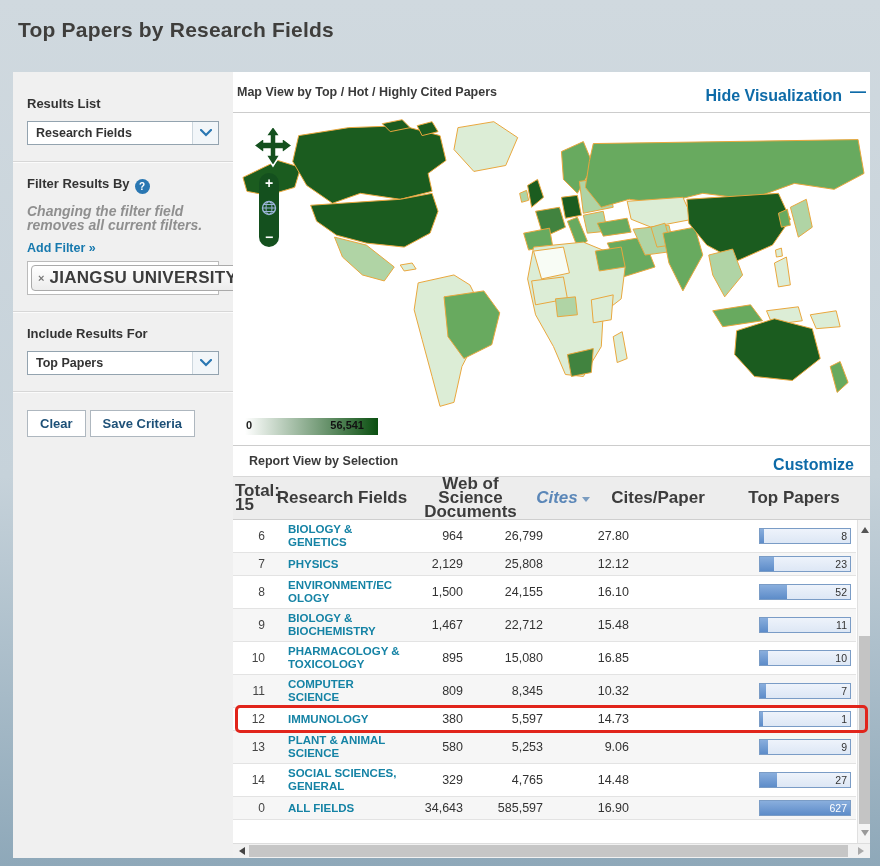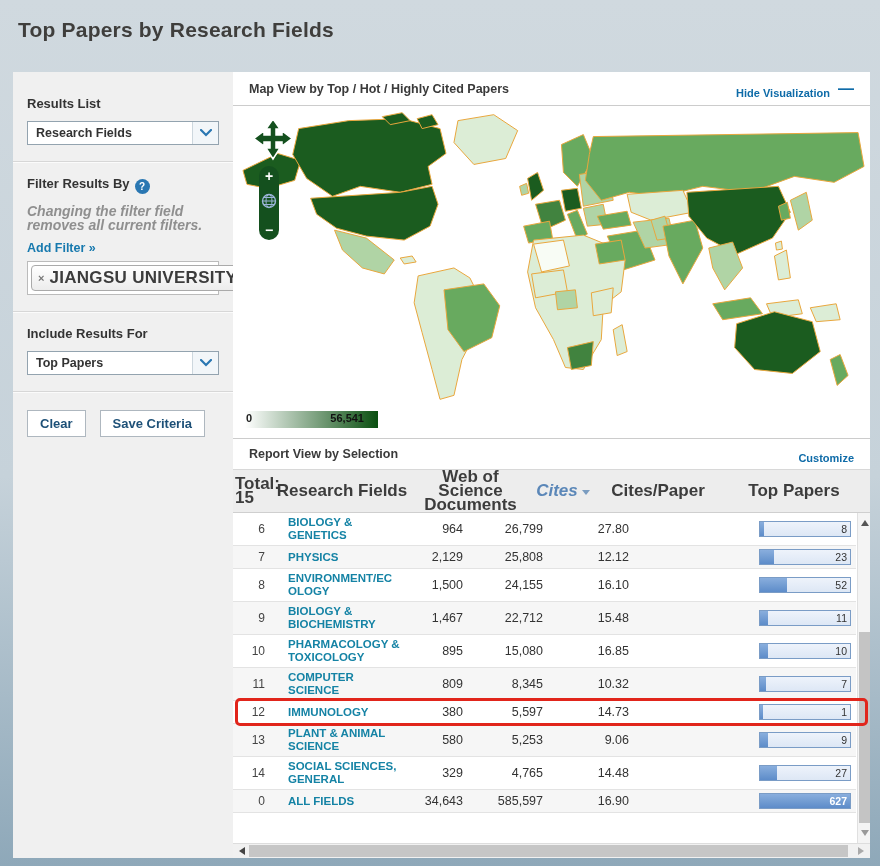--- a/index.html
+++ b/index.html
@@ -21,28 +21,28 @@
   .selectbox .sel-text { flex:1; padding-left:8px; font-size:12.5px; font-weight:bold; color:#333; }
   .sel-chev { width:26px; height:100%; border-left:1px solid #cdd7de; background:#f2f6f9; display:flex; align-items:center; justify-content:center; }
   .sel-chev svg { display:block; }
   .help-dot { display:inline-flex; width:15px; height:15px; border-radius:50%; background:#2a77b2; color:#fff; font-size:10px; font-weight:bold; align-items:center; justify-content:center; vertical-align:-2px; margin-left:5px; cursor:pointer; }
   .sb-note { font-size:14px; font-style:italic; font-weight:bold; color:#8f8f8f; line-height:14px; margin:6px 0 8px 0; }
   .add-filter { font-size:12.5px; font-weight:bold; color:#1779ae; cursor:pointer; margin-bottom:6px; display:inline-block; }
   .filter-box { width:192px; min-height:28px; background:#fff; border:1px solid #bbb; padding:3px; }
   .filter-tag { display:inline-flex; align-items:center; gap:5px; border:1px solid #aaa; border-radius:4px; background:linear-gradient(180deg,#fff,#ececec); padding:2px 8px 2px 6px; }
   .tag-x { color:#777; font-size:11px; font-weight:bold; cursor:pointer; line-height:10px; }
   .tag-text { font-size:17px; font-weight:bold; color:#3c3c3c; letter-spacing:.3px; white-space:nowrap; }
-  .sb-buttons { padding:18px 14px; display:flex; gap:14px; }
+  .sb-buttons { padding:18px 14px; display:flex; gap:4px; }
   .sb-btn { background:#fff; border:1px solid #aeb7bf; color:#1d5077; font-weight:bold; font-size:13px; padding:5px 12px; cursor:pointer; font-family:inherit; }
 
   
   .main { flex:1; background:#fff; display:flex; flex-direction:column; position:relative; }
-  .map-header { height:34px; border-bottom:1px solid #ccc; display:flex; align-items:center; padding:0 16px; }
+  .map-header { height:41px; border-bottom:1px solid #ccc; display:flex; align-items:center; padding:0 4px; }
   .map-header .mh-title { font-size:12.5px; font-weight:bold; color:#3a3a3a; flex:1; }
-  .link-blue { font-size:11px; font-weight:bold; color:#0e6ba8; cursor:pointer;margin-top:8px; }
+  .link-blue { font-size:16px; font-weight:bold; color:#0e6ba8; cursor:pointer;margin-top:8px; }
   .hide-dash { color:#0e6ba8; font-weight:bold; margin-left:8px; }
 
   .map-area { position:relative; height:332px; overflow:hidden; }
   .map-svg { position:absolute; left:0; top:2px; }
 
   
   .c0{fill:#f8fcf5}.c1{fill:#dcedd6}.c2{fill:#b0d4a5}.c3{fill:#68aa5f}.c4{fill:#41833f}.c5{fill:#1b5c1f}
   .map-svg path, .map-svg polygon { stroke:#e9a63c; stroke-width:1; stroke-linejoin:round; }
 
   .pan-ctl { position:absolute; left:20px; top:12px; cursor:pointer; }
@@ -66,21 +66,21 @@
   .rows { margin-right:14px; }
   .trow { display:grid; grid-template-columns:38px 142px 50px 80px 86px 1fr; align-items:center; border-bottom:1px solid #e3e3e3; background:#fff; padding:3px 0; min-height:22px; position:relative; }
   .trow.alt { background:#f6f6f6; }
   .td-rank { text-align:right; padding-right:6px; font-size:12px; color:#444; }
   .td-field { padding-left:17px; font-size:11.5px; font-weight:bold; color:#1583a5; text-transform:uppercase; line-height:13px; width:130px; overflow-wrap:anywhere; cursor:pointer; }
   .td-num { text-align:right; font-size:12.5px; color:#333; }
   .td-bar { display:flex; }
   .bar-track { width:92px; height:16px; margin-left:130px; border:1px solid #7a9cc6; background:linear-gradient(180deg,#eef3fb,#dde7f5); position:relative; }
   .bar-fill { height:100%; background:linear-gradient(180deg,#89aedd,#5d8cc9); }
   .bar-val { position:absolute; right:3px; top:1px; font-size:10.5px; color:#333; }
-  .bar-val.on-fill { color:#fff; font-weight:bold; }
+  .bar-val.on-fill { color:#fff; font-weight:normal; }
   .hl-box { position:absolute; left:2px; right:-12px; top:-3px; bottom:-3px; border:3px solid #e1251b; border-radius:5px; pointer-events:none; z-index:5; }
 
   
   .vscroll { position:absolute; right:0; top:0; bottom:0; width:13px; background:#f4f4f4; border-left:1px solid #e0e0e0; }
   .vs-up, .vs-down { position:absolute; left:0; width:13px; height:16px; display:flex; align-items:center; justify-content:center; cursor:pointer; }
   .vs-up { top:2px; } .vs-down { bottom:2px; }
   .tri-up { width:0;height:0;border-left:4px solid transparent;border-right:4px solid transparent;border-bottom:6px solid #555; }
   .tri-down { width:0;height:0;border-left:4px solid transparent;border-right:4px solid transparent;border-top:6px solid #999; }
   .vs-thumb { position:absolute; left:1px; width:11px; top:36%; height:58%; background:#c4c4c4; cursor:grab; }
   .hscroll { height:15px; background:#f1f1f1; border-top:1px solid #ddd; position:relative; }

